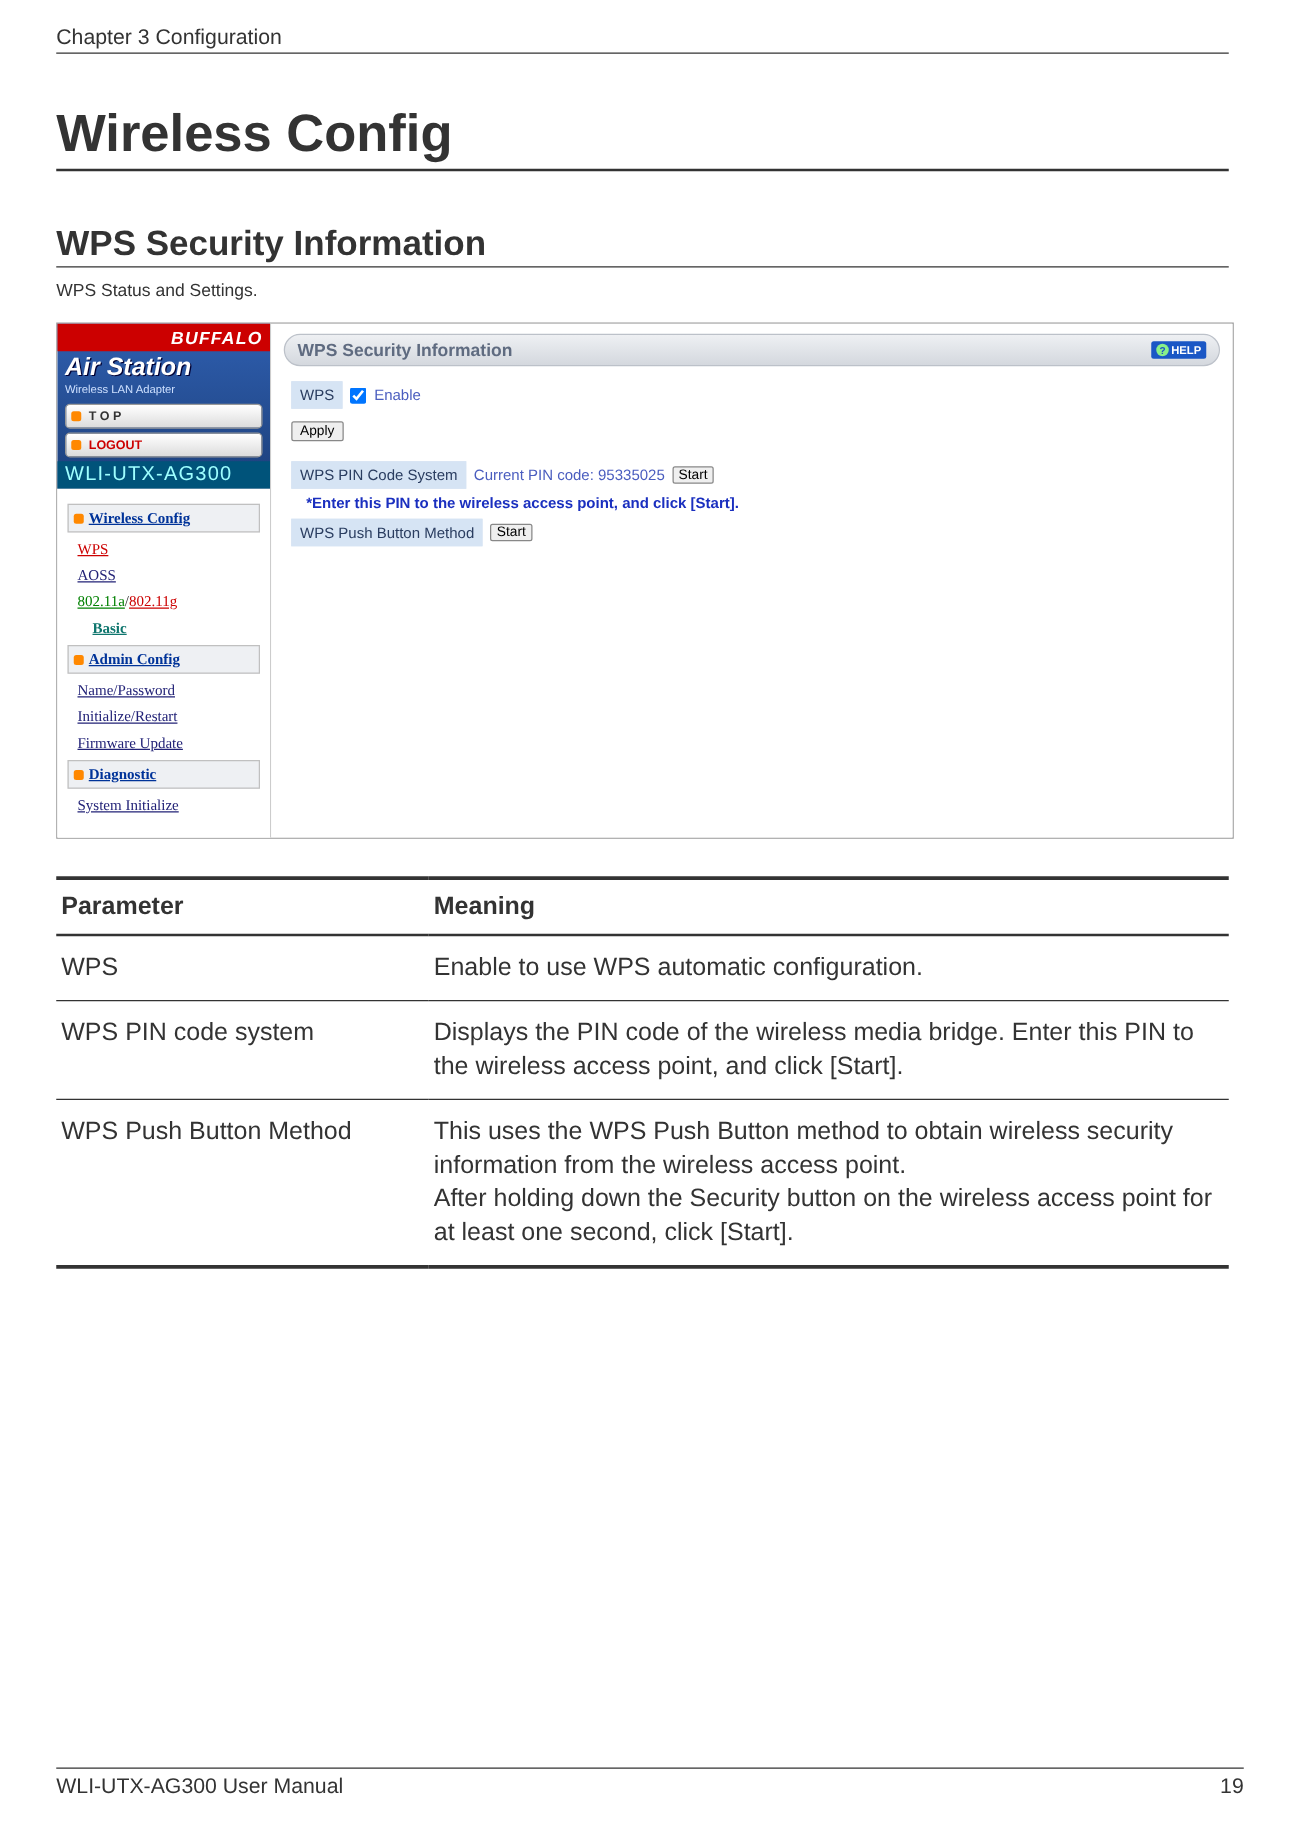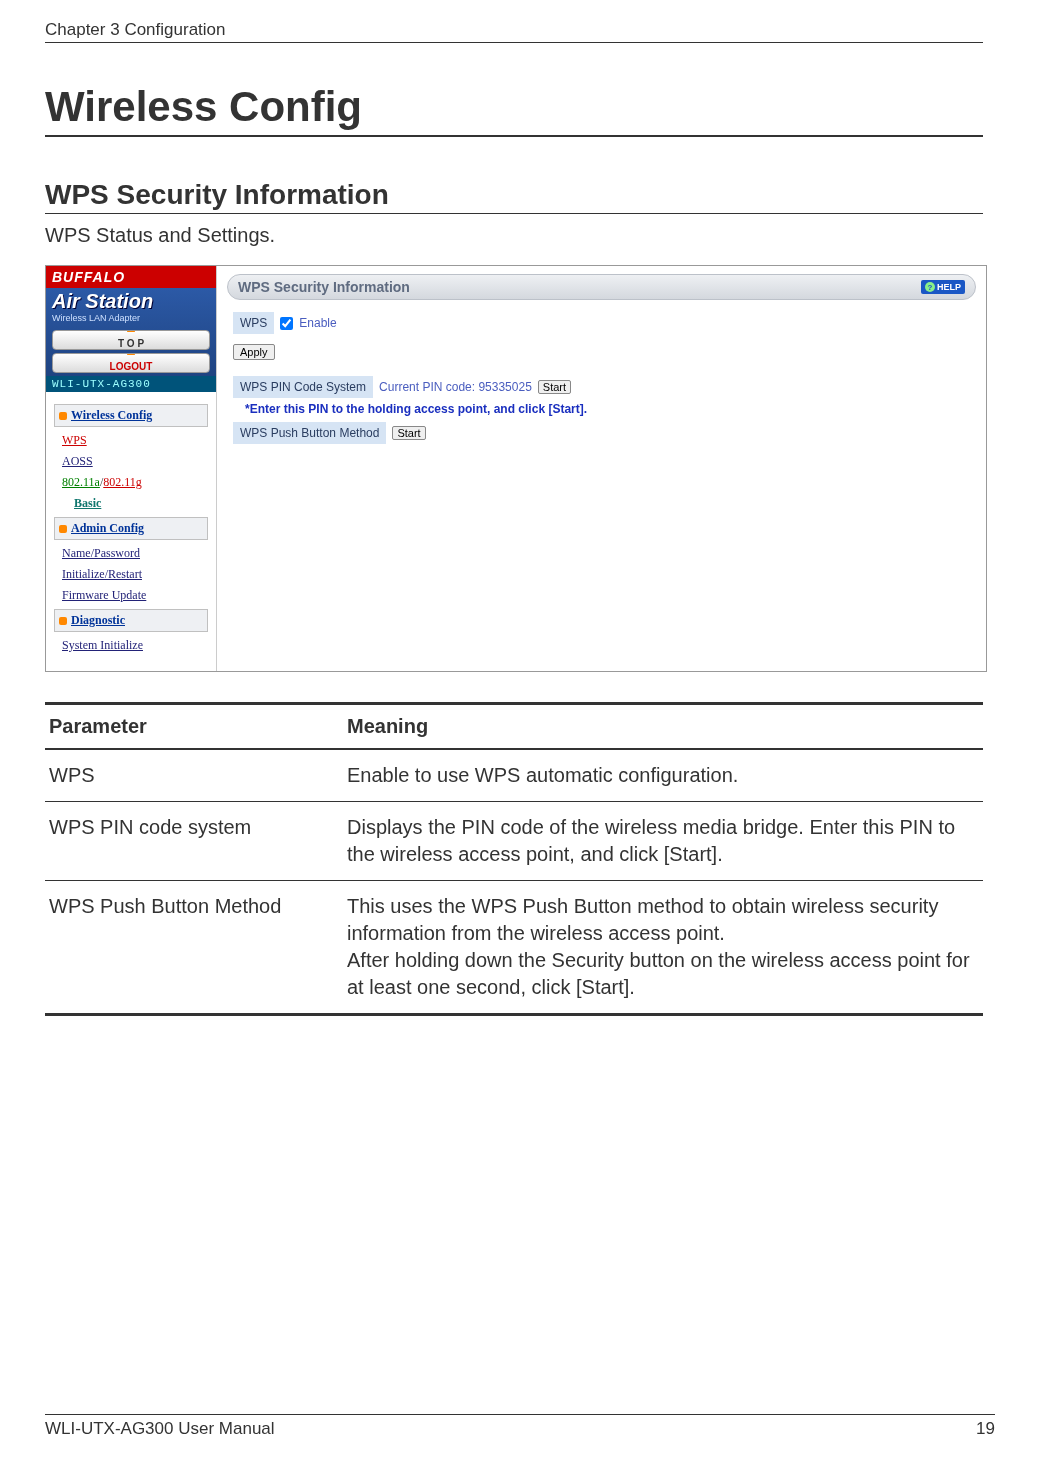--- a/index.html
+++ b/index.html
@@ -35,21 +35,21 @@
   h2.sub-title {
     font-size: 28px;
     font-weight: bold;
     color: #333;
     margin: 42px 0 5px 0;
     border-bottom: 1px solid #333;
     padding-bottom: 2px;
     font-family: Arial, sans-serif;
   }
   .intro-text {
-    font-size: 20px;
+    font-size: 14px;
     color: #333;
     margin: 10px 0 18px 0;
   }
   
   .screenshot {
     width: 940px;
     border: 1px solid #999;
     display: flex;
     font-size: 12px;
     background: #fff;
@@ -67,20 +67,21 @@
   }
   .logo-buffalo {
     background: #c00;
     color: #fff;
     font-weight: bold;
     font-style: italic;
     letter-spacing: 1px;
     padding: 3px 6px;
     font-size: 14px;
     font-family: Arial, sans-serif;
+    text-align: right;
   }
   .logo-air {
     color: #fff;
     font-weight: bold;
     font-style: italic;
     font-size: 20px;
     padding: 2px 6px 0 6px;
     text-shadow: 1px 1px 0 #003;
   }
   .logo-sub {
@@ -94,29 +95,28 @@
     margin: 3px 6px;
     background: linear-gradient(#fff,#dcdcdc);
     border: 1px solid #999;
     border-radius: 4px;
     font-size: 10px;
     font-weight: bold;
     color: #333;
     height: 18px;
     padding: 0 4px;
     gap: 6px;
-    flex-direction: column;
   }
   .nav-btn .square { width: 8px; height: 8px; background: #f80; display: inline-block; border-radius: 2px; }
   .nav-btn.logout { color: #c00; }
   .model-bar {
     background: #00537a;
     color: #9effff;
-    font-family: Liberation Mono, monospace;
-    font-size: 11px;
+    font-family: Liberation Sans, sans-serif;
+    font-size: 16px;
     padding: 2px 6px;
     letter-spacing: 1px;
   }
   .side-nav {
     padding: 8px 0 12px 0;
     background: #fff;
   }
   .side-section {
     margin: 4px 8px 0 8px;
   }
@@ -361,21 +361,21 @@
         <span class="enable-label">Enable</span>
       </div>
       <button class="apply-btn">Apply</button>
 
       <div class="pin-block">
         <div class="pin-row">
           <span class="wps-label-box">WPS PIN Code System</span>
           <span class="pin-text">Current PIN code: 95335025</span>
           <button class="start-btn">Start</button>
         </div>
-        <div class="hint-text">*Enter this PIN to the holding access point, and click [Start].</div>
+        <div class="hint-text">*Enter this PIN to the wireless access point, and click [Start].</div>
         <div class="pin-row">
           <span class="wps-label-box">WPS Push Button Method</span>
           <button class="start-btn">Start</button>
         </div>
       </div>
     </div>
   </div>
 
   <table class="param-table">
     <thead>

